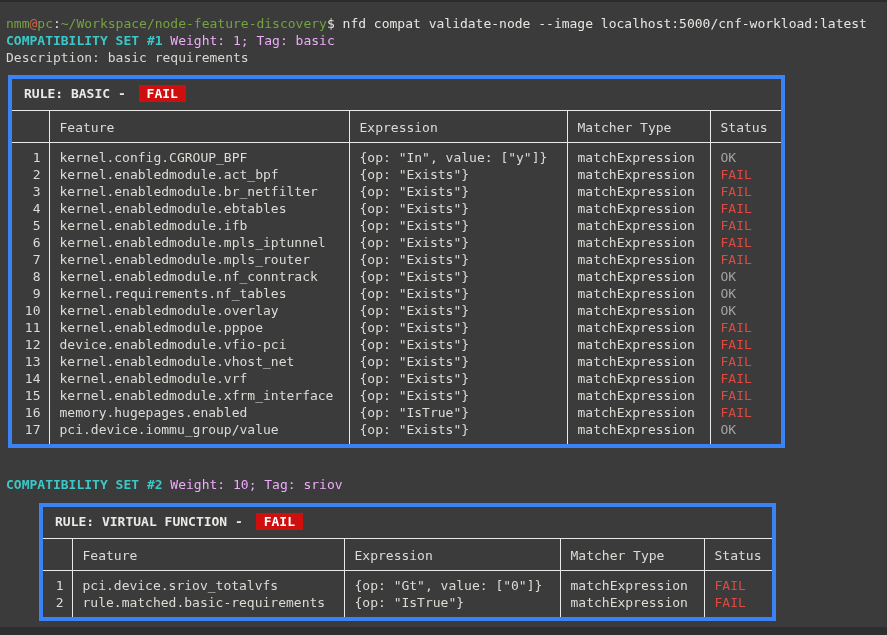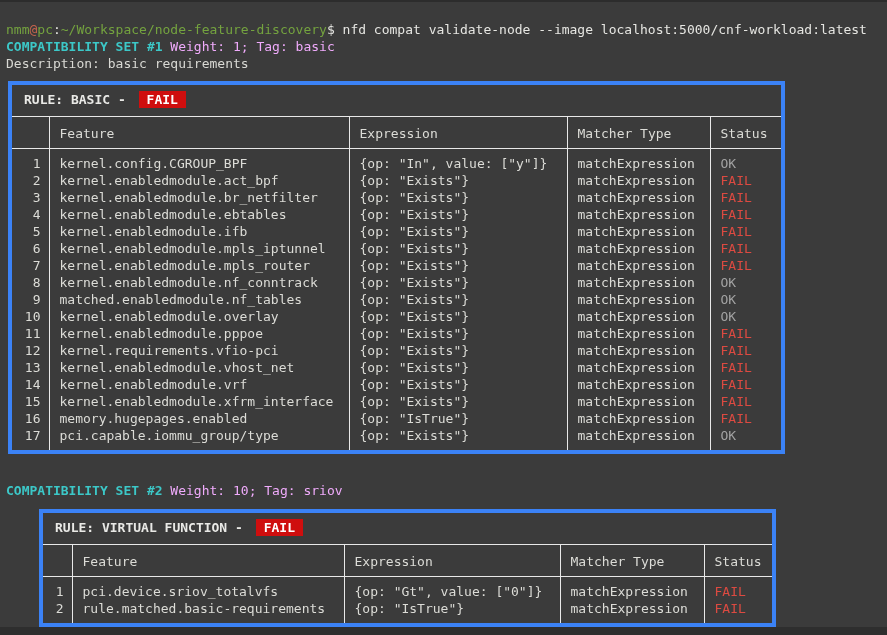--- a/index.html
+++ b/index.html
@@ -7,21 +7,21 @@
   body {
     background:#3b3b3b;
     color:#d9d9d4;
     font-family:"DejaVu Sans Mono","Liberation Mono",monospace;
     font-size:13px;
     line-height:17px;
     position:relative;
   }
   .edge-strip-top { position:absolute; top:0; left:0; width:100%; height:2px; background:#2c2c2c; }
   .edge-strip-bottom { position:absolute; bottom:0; left:0; width:100%; height:8px; background:#2e2e2e; }
-  .content { padding:21px 0 0 6px; }
+  .content { padding:15px 0 0 6px; }
   .term-line { white-space:pre; height:17px; }
   .green  { color:#74a33f; }
   .orange { color:#c4634d; }
   .white  { color:#e6e6e2; }
   .cyan-bold { color:#3cc8c8; font-weight:bold;text-align:center; }
   .teal { color:#f0abfc; }
   .set-block-2 { margin-top:28px; }
   .desc { height:17px; white-space:pre; }
 
   table {
@@ -147,42 +147,42 @@
         </tr>
         <tr>
           <td class="col-num">8</td>
           <td class="col-feature">kernel.enabledmodule.nf_conntrack</td>
           <td class="col-expr">{op: "Exists"}</td>
           <td class="col-matcher">matchExpression</td>
           <td class="col-status ok">OK</td>
         </tr>
         <tr>
           <td class="col-num">9</td>
-          <td class="col-feature">matched.enabledmodule.nf_tables</td>
+          <td class="col-feature">kernel.requirements.nf_tables</td>
           <td class="col-expr">{op: "Exists"}</td>
           <td class="col-matcher">matchExpression</td>
           <td class="col-status ok">OK</td>
         </tr>
         <tr>
           <td class="col-num">10</td>
           <td class="col-feature">kernel.enabledmodule.overlay</td>
           <td class="col-expr">{op: "Exists"}</td>
           <td class="col-matcher">matchExpression</td>
           <td class="col-status ok">OK</td>
         </tr>
         <tr>
           <td class="col-num">11</td>
           <td class="col-feature">kernel.enabledmodule.pppoe</td>
           <td class="col-expr">{op: "Exists"}</td>
           <td class="col-matcher">matchExpression</td>
           <td class="col-status fail">FAIL</td>
         </tr>
         <tr>
           <td class="col-num">12</td>
-          <td class="col-feature">kernel.requirements.vfio-pci</td>
+          <td class="col-feature">device.enabledmodule.vfio-pci</td>
           <td class="col-expr">{op: "Exists"}</td>
           <td class="col-matcher">matchExpression</td>
           <td class="col-status fail">FAIL</td>
         </tr>
         <tr>
           <td class="col-num">13</td>
           <td class="col-feature">kernel.enabledmodule.vhost_net</td>
           <td class="col-expr">{op: "Exists"}</td>
           <td class="col-matcher">matchExpression</td>
           <td class="col-status fail">FAIL</td>
@@ -203,21 +203,21 @@
         </tr>
         <tr>
           <td class="col-num">16</td>
           <td class="col-feature">memory.hugepages.enabled</td>
           <td class="col-expr">{op: "IsTrue"}</td>
           <td class="col-matcher">matchExpression</td>
           <td class="col-status fail">FAIL</td>
         </tr>
         <tr>
           <td class="col-num">17</td>
-          <td class="col-feature">pci.capable.iommu_group/type</td>
+          <td class="col-feature">pci.device.iommu_group/value</td>
           <td class="col-expr">{op: "Exists"}</td>
           <td class="col-matcher">matchExpression</td>
           <td class="col-status ok">OK</td>
         </tr>
       </tbody>
   </table>
 
   <div class="set-block-2">
     <div class="term-line"><span class="cyan-bold">COMPATIBILITY SET #2</span><span class="teal"> Weight: 10; Tag: sriov</span></div>
 

